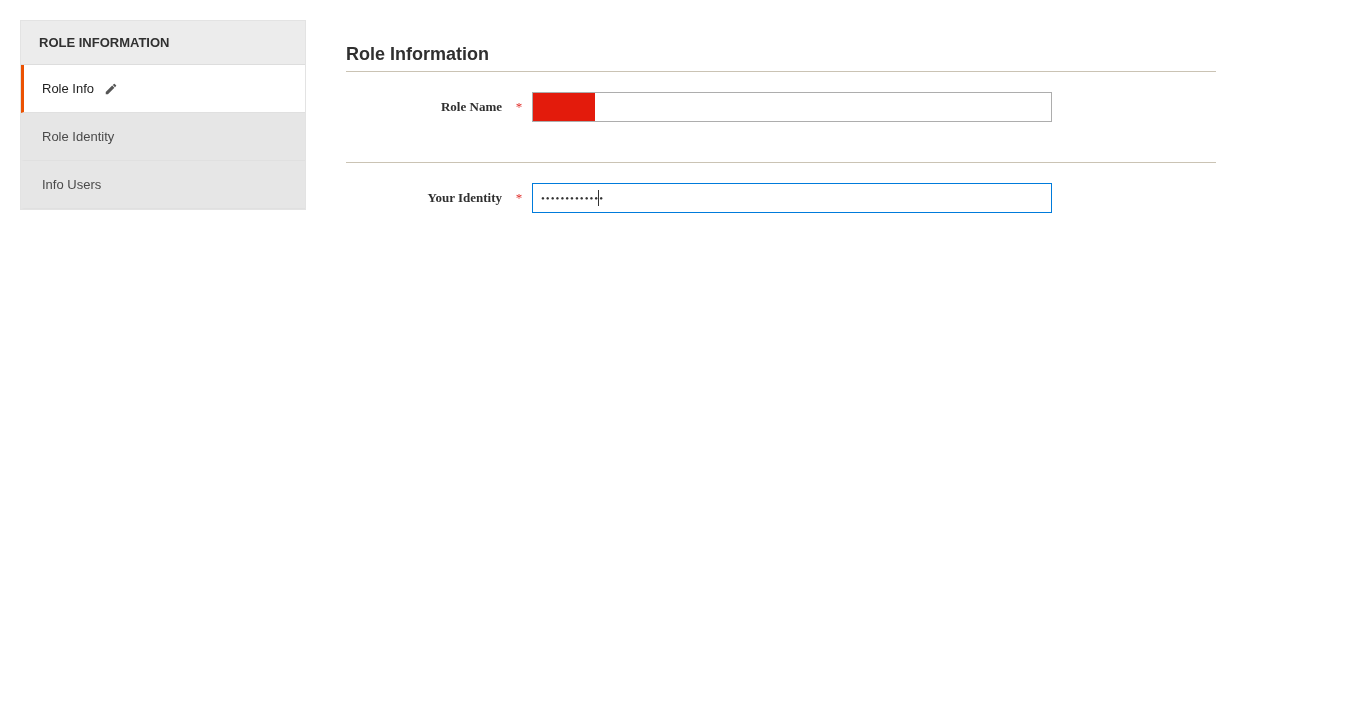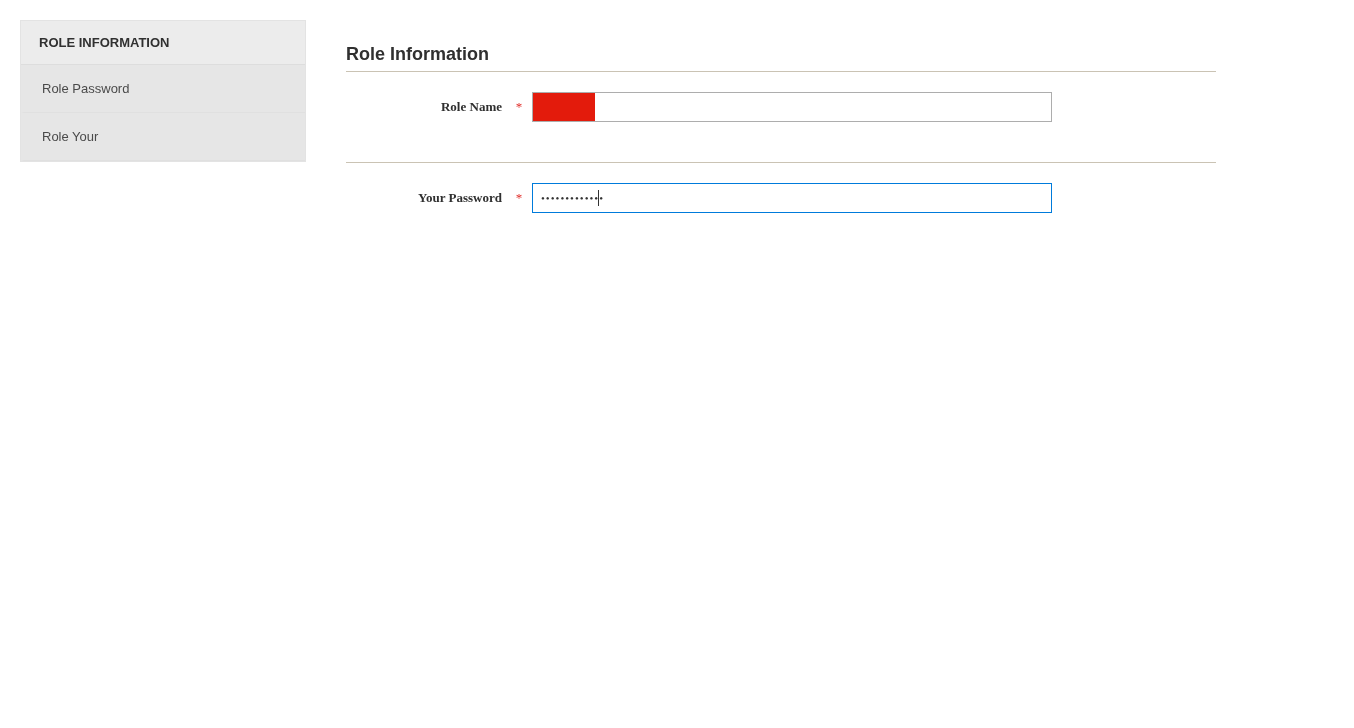--- a/index.html
+++ b/index.html
@@ -115,25 +115,33 @@
   }
 </style>
 </head>
 <body>
 
 <div class="page">
 
   <aside class="sidebar">
     <div class="sidebar-title">ROLE INFORMATION</div>
     <div class="sidebar-tabs">
-      <div class="tab-item">
-        <span>Role Password</span>
+      <div class="tab-item active">
+        <span>Role Info</span>
+        <span class="icon">
+          <svg viewBox="0 0 24 24">
+              <path d="M3 17.25V21h3.75l11.06-11.06-3.75-3.75L3 17.25zM20.71 7.04a1 1 0 0 0 0-1.41l-2.34-2.34a1 1 0 0 0-1.41 0l-1.83 1.83 3.75 3.75 1.83-1.83z"></path>
+            </svg>
+        </span>
       </div>
       <div class="tab-item">
-        <span>Role Your</span>
+        <span>Role Identity</span>
+      </div>
+      <div class="tab-item">
+        <span>Info Users</span>
       </div>
     </div>
   </aside>
 
   <main class="main">
 
     <section class="section">
       <h2 class="section-title">Role Information</h2>
       <hr class="section-divider">
       <div class="form-row">
@@ -143,21 +151,21 @@
           <input type="text" class="form-input" value="" style="">
           
           <div style="position:absolute; left:1px; top:1px; width:62px; height:28px; background:#e31b0c;"></div>
         </div>
       </div>
     </section>
 
     <section class="section">
       <hr class="section-divider">
       <div class="form-row">
-        <label class="form-label">Your Password</label>
+        <label class="form-label">Your Identity</label>
         <span class="form-required">*</span>
         <div class="form-input focused" style="display:flex; align-items:center;">
           <span style="font-size:11px; letter-spacing:1px;">•••••••••••••</span>
           <span class="caret"></span>
         </div>
       </div>
     </section>
 
   </main>
 </div>

